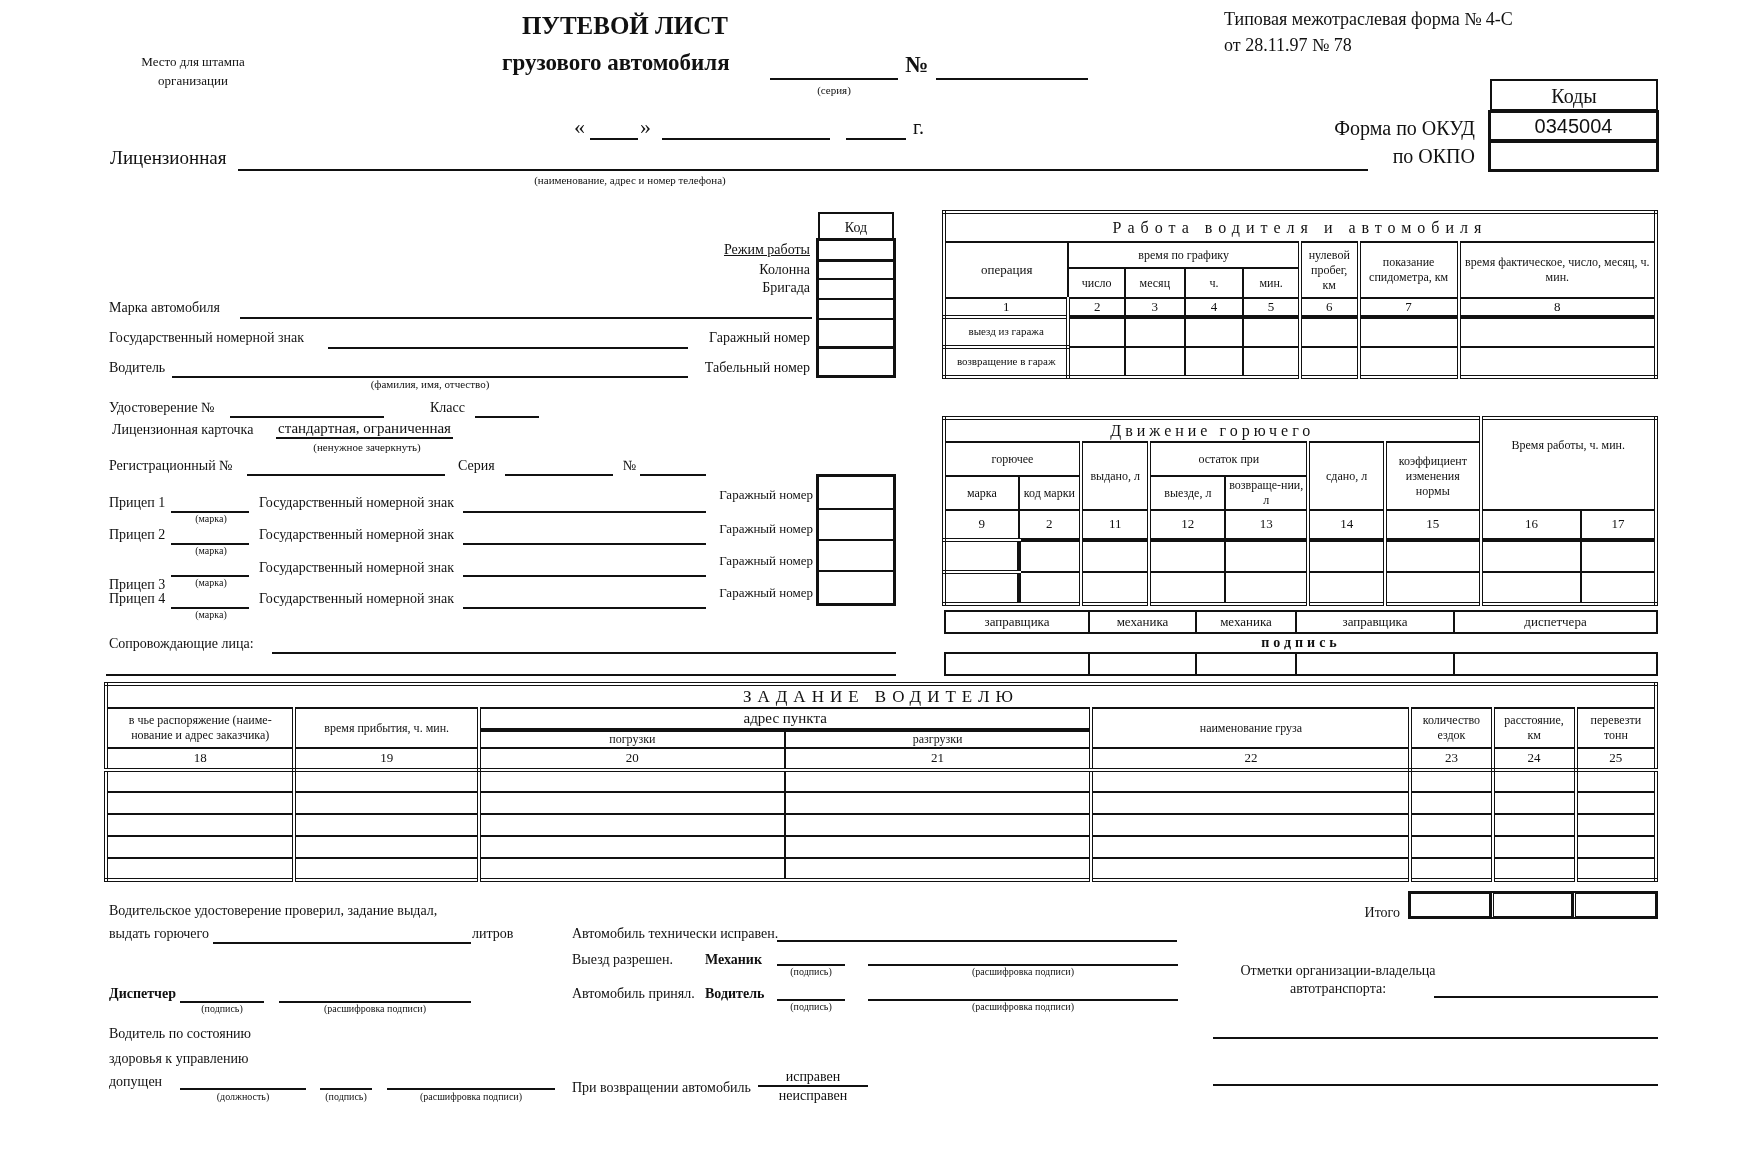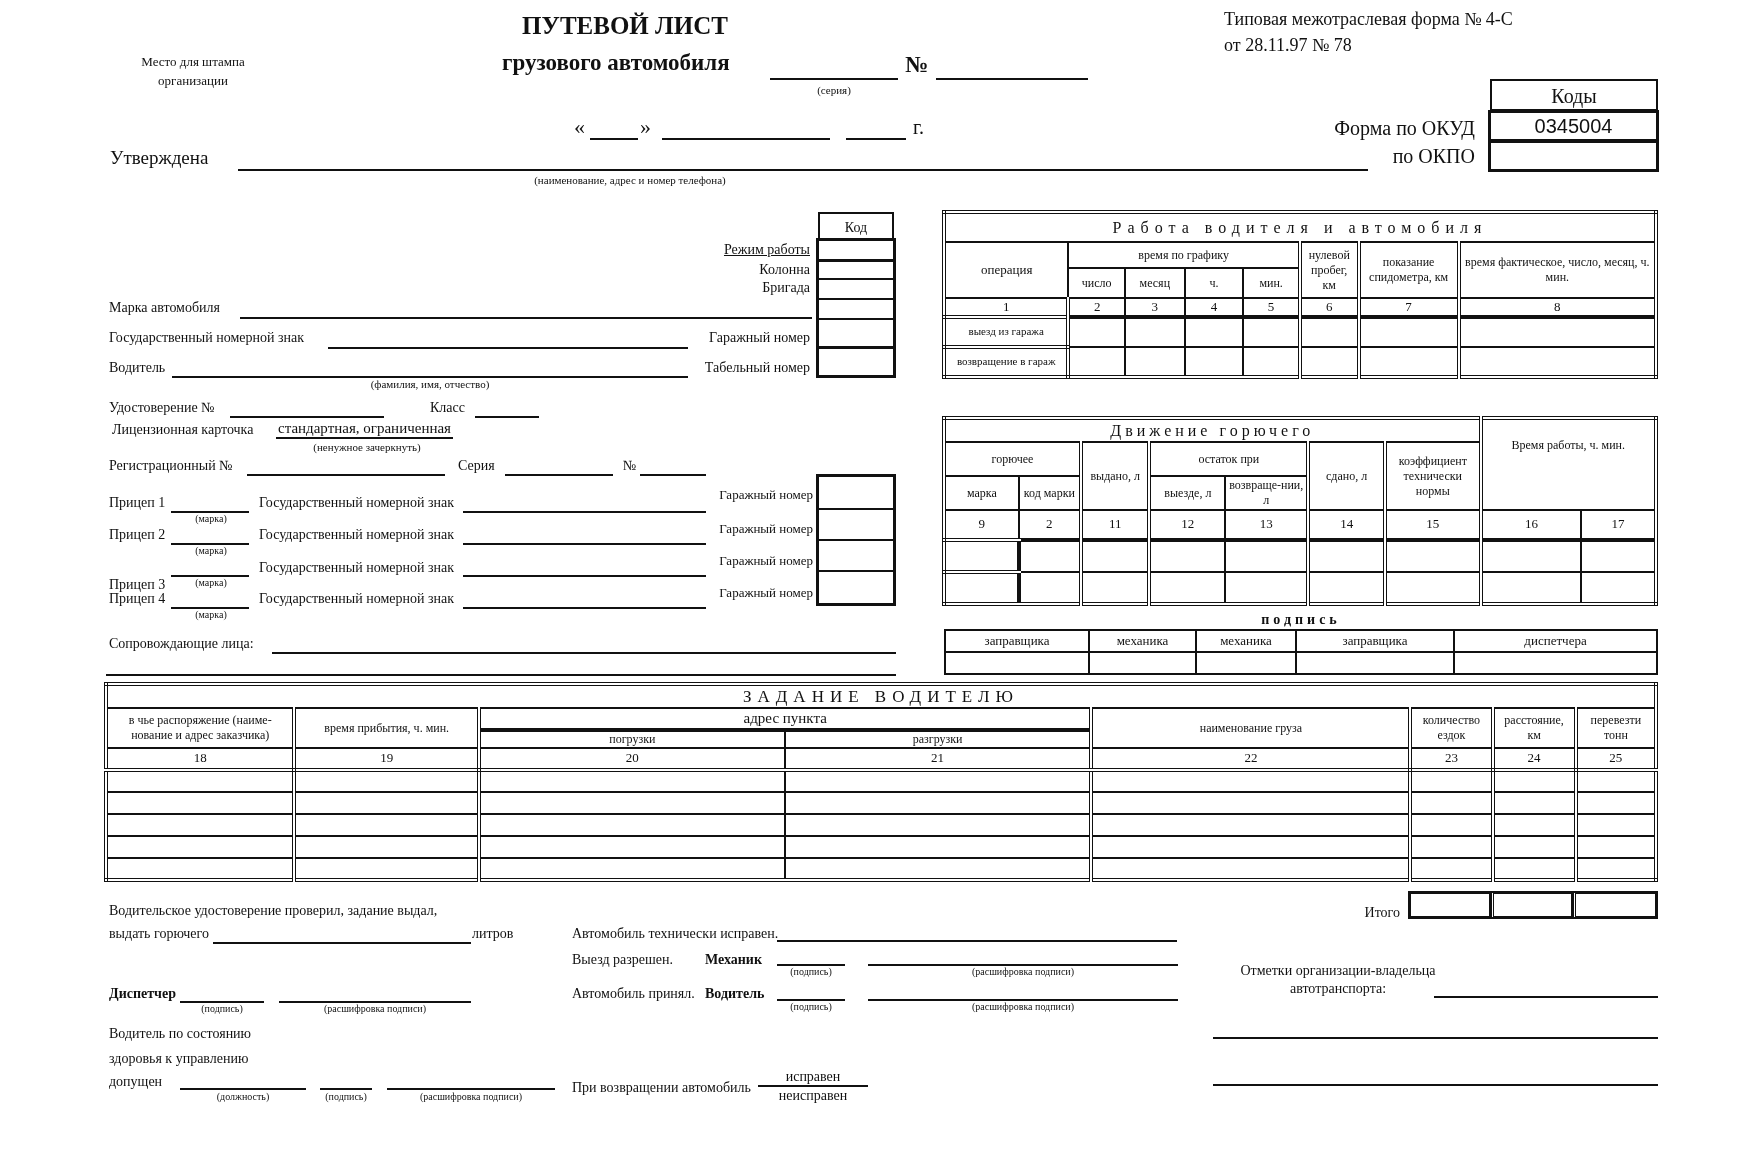--- a/index.html
+++ b/index.html
@@ -61,21 +61,21 @@
 <div class="box center" style="left:1490px;top:79px;width:168px;height:32px;border-width:2px;">
   <span style="font-size:20px;line-height:30px;">Коды</span>
 </div>
 <div class="codebox center" style="left:1488px;top:110px;width:171px;height:32px;font-family:'Liberation Sans',sans-serif;font-size:20px;line-height:26px;">
   <span>0345004</span>
 </div>
 <div class="codebox" style="left:1488px;top:140px;width:171px;height:32px;"></div>
 <div class="abs t18 right" style="left:1280px;top:117px;width:195px;font-size:20px;">Форма по ОКУД</div>
 <div class="abs t18 right" style="left:1280px;top:145px;width:195px;font-size:20px;">по ОКПО</div>
 
-<div class="abs" style="left:110px;top:147px;font-size:19px;">Утверждена</div>
+<div class="abs" style="left:110px;top:147px;font-size:19px;">Лицензионная</div>
 <div class="line" style="left:238px;top:169px;width:1130px;"></div>
 <div class="hint" style="left:630px;top:174px;">(наименование, адрес и номер телефона)</div>
 
 <div class="box center" style="left:818px;top:212px;width:76px;height:28px;">
   <span style="font-size:14px;line-height:28px;">Код</span>
 </div>
 <div class="codebox" style="left:816px;top:238px;width:80px;height:24px;"></div>
 <div class="box" style="left:816px;top:260px;width:80px;height:20px;border-left-width:3px;border-right-width:3px;"></div>
 <div class="box" style="left:816px;top:278px;width:80px;height:22px;border-left-width:3px;border-right-width:3px;"></div>
 <div class="box" style="left:816px;top:298px;width:80px;height:22px;border-left-width:3px;border-right-width:3px;"></div>
@@ -232,21 +232,21 @@
   <tbody>
       <tr style="height:24px">
     <td colspan="7" style="font-size:16px;"><span class="spaced2">Движение горючего</span></td>
     <td colspan="2" rowspan="3" class="dblL" style="font-size:12px;vertical-align:top;padding-top:18px;">Время работы, ч. мин.</td>
   </tr>
   <tr style="height:34px">
     <td colspan="2" class="t12" style="font-size:12px;">горючее</td>
     <td rowspan="2" class="dblL dblR t12" style="font-size:12px;white-space:normal;">выдано, л</td>
     <td colspan="2" class="t12" style="font-size:12px;">остаток при</td>
     <td rowspan="2" class="dblL dblR t12" style="font-size:12px;white-space:normal;">сдано, л</td>
-    <td rowspan="2" class="t12" style="font-size:12px;white-space:normal;">коэффициент технически нормы</td>
+    <td rowspan="2" class="t12" style="font-size:12px;white-space:normal;">коэффициент изменения нормы</td>
   </tr>
   <tr style="height:34px">
     <td class="t12" style="font-size:12px;">марка</td>
     <td class="t12" style="font-size:12px;white-space:normal;">код марки</td>
     <td class="t12" style="font-size:12px;">выезде, л</td>
     <td class="t12" style="font-size:12px;white-space:normal;">возвраще-нии, л</td>
   </tr>
   <tr style="height:30px">
     <td class="thickB">9</td>
     <td class="thickB">2</td>
@@ -285,29 +285,29 @@
 
 <table class="form" style="left:944px;top:610px;width:712px;border-top:none;">
   <colgroup>
     <col style="width:144px">
       <col style="width:107px">
       <col style="width:100px">
       <col style="width:158px">
       <col style="width:203px">
   </colgroup>
   <tbody>
-      <tr style="height:20px">
-    <td colspan="5" style="border-top:none;border-left:none;border-right:none;font-size:14px;font-weight:bold;"><span class="spaced2">подпись</span></td>
-  </tr>
-  <tr style="height:22px">
+      <tr style="height:22px">
     <td>заправщика</td>
     <td>механика</td>
     <td>механика</td>
     <td>заправщика</td>
     <td>диспетчера</td>
+  </tr>
+  <tr style="height:20px">
+    <td colspan="5" style="border-top:none;border-left:none;border-right:none;font-size:14px;font-weight:bold;"><span class="spaced2">подпись</span></td>
   </tr>
   <tr style="height:22px">
     <td></td>
         <td></td>
         <td></td>
         <td></td>
         <td></td>
   </tr>
 </tbody>
   </table>

